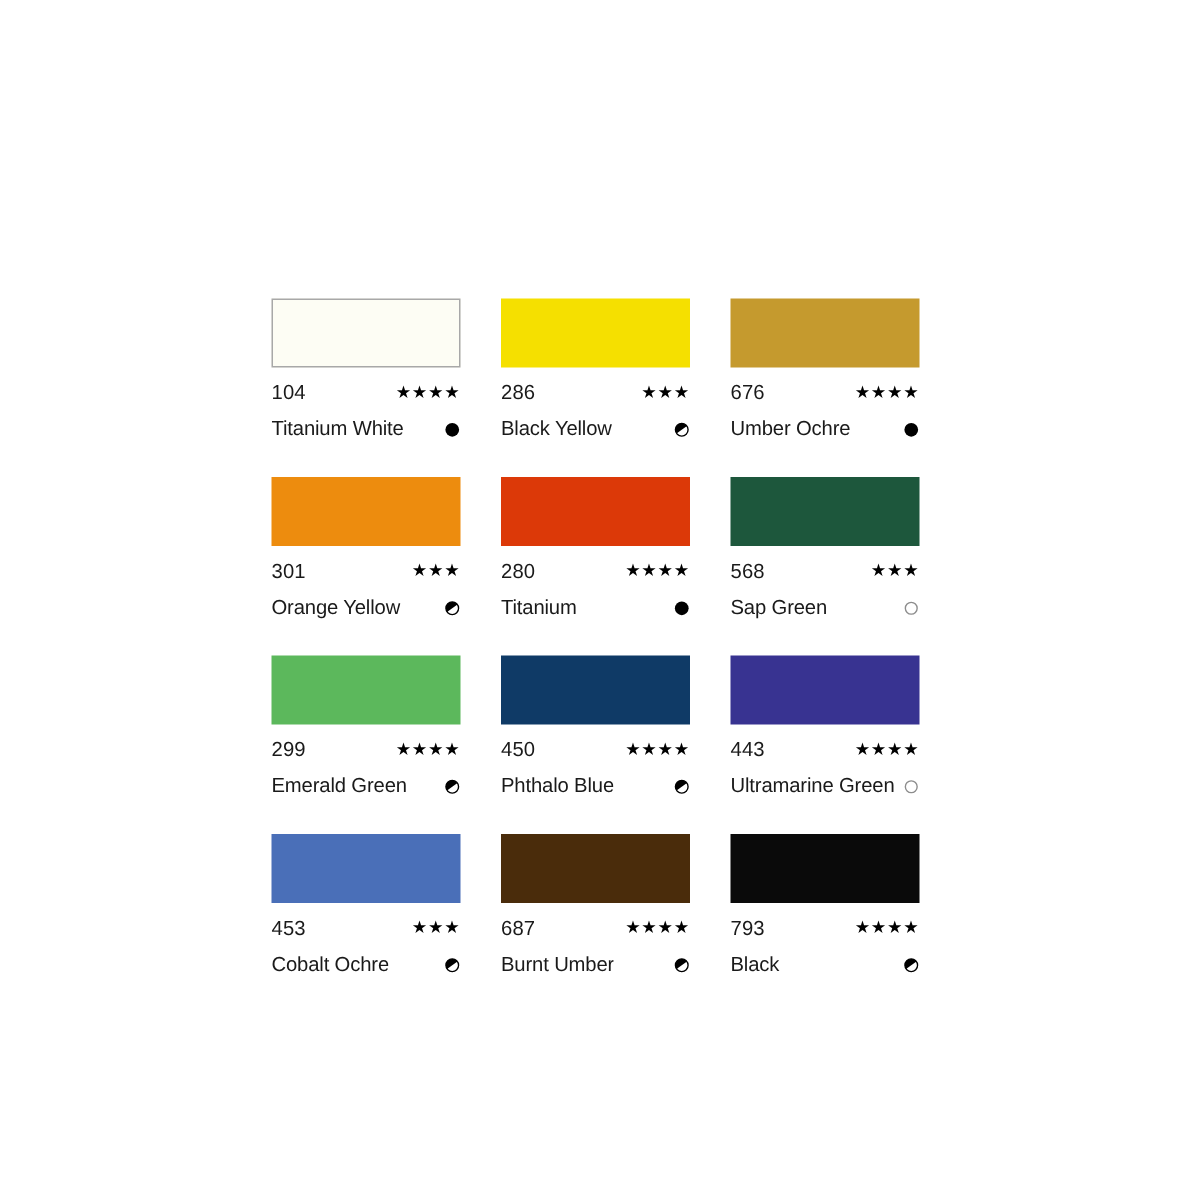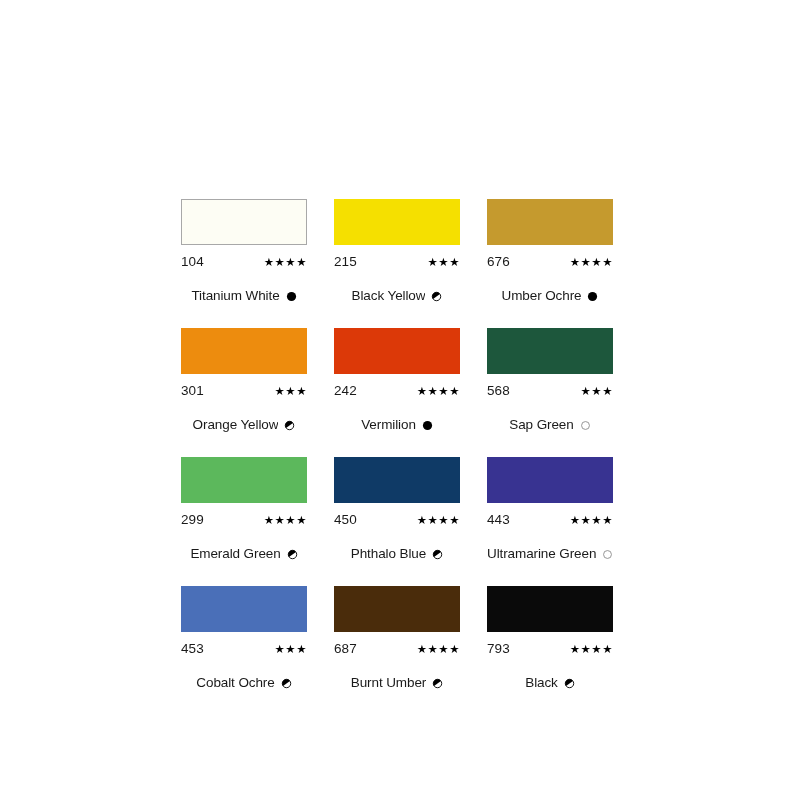--- a/index.html
+++ b/index.html
@@ -52,22 +52,21 @@
     line-height: 16px;
   }
 
   .meta-row {
     display: flex;
     align-items: center;
     justify-content: space-between;
     white-space: nowrap;
   }
   .meta-row.line-two {
-    margin-top: 18px;
-    justify-content: center;
+    margin-top: 8px;
   }
 
   .code-text {
     letter-spacing: 0.1px;
   }
   .name-text {
     letter-spacing: -0.1px;
     overflow: hidden;
   }
 
@@ -109,21 +108,21 @@
                 <circle cx="6" cy="6" r="5" fill="#000"></circle>
               </svg>
             </span>
           </div>
         </div>
       </div>
       <div class="swatch-cell">
         <div class="swatch-chip" style="background: rgb(245, 224, 0);"></div>
         <div class="swatch-meta">
           <div class="meta-row line-one">
-            <span class="code-text">215</span>
+            <span class="code-text">286</span>
             <span class="stars">★★★</span>
           </div>
           <div class="meta-row line-two">
             <span class="name-text">Black Yellow</span>
             <span class="opacity-mark">
               <svg viewBox="0 0 12 12" width="11" height="11">
                 <circle cx="6" cy="6" r="4.6" fill="#fff" stroke="#000" stroke-width="1"></circle>
                 <path d="M6 1.4 A4.6 4.6 0 0 1 10.6 6 L1.4 6 A4.6 4.6 0 0 1 6 1.4 Z" fill="#000" transform="rotate(-35 6 6)"></path>
               </svg>
             </span>
@@ -162,25 +161,25 @@
                 <path d="M6 1.4 A4.6 4.6 0 0 1 10.6 6 L1.4 6 A4.6 4.6 0 0 1 6 1.4 Z" fill="#000" transform="rotate(-35 6 6)"></path>
               </svg>
             </span>
           </div>
         </div>
       </div>
       <div class="swatch-cell">
         <div class="swatch-chip" style="background: rgb(220, 57, 8);"></div>
         <div class="swatch-meta">
           <div class="meta-row line-one">
-            <span class="code-text">242</span>
-            <span class="stars">★★★★</span>
-          </div>
-          <div class="meta-row line-two">
-            <span class="name-text">Vermilion</span>
+            <span class="code-text">280</span>
+            <span class="stars">★★★★</span>
+          </div>
+          <div class="meta-row line-two">
+            <span class="name-text">Titanium</span>
             <span class="opacity-mark">
               <svg viewBox="0 0 12 12" width="11" height="11">
                 <circle cx="6" cy="6" r="5" fill="#000"></circle>
               </svg>
             </span>
           </div>
         </div>
       </div>
       <div class="swatch-cell">
         <div class="swatch-chip" style="background: rgb(29, 87, 60);"></div>

